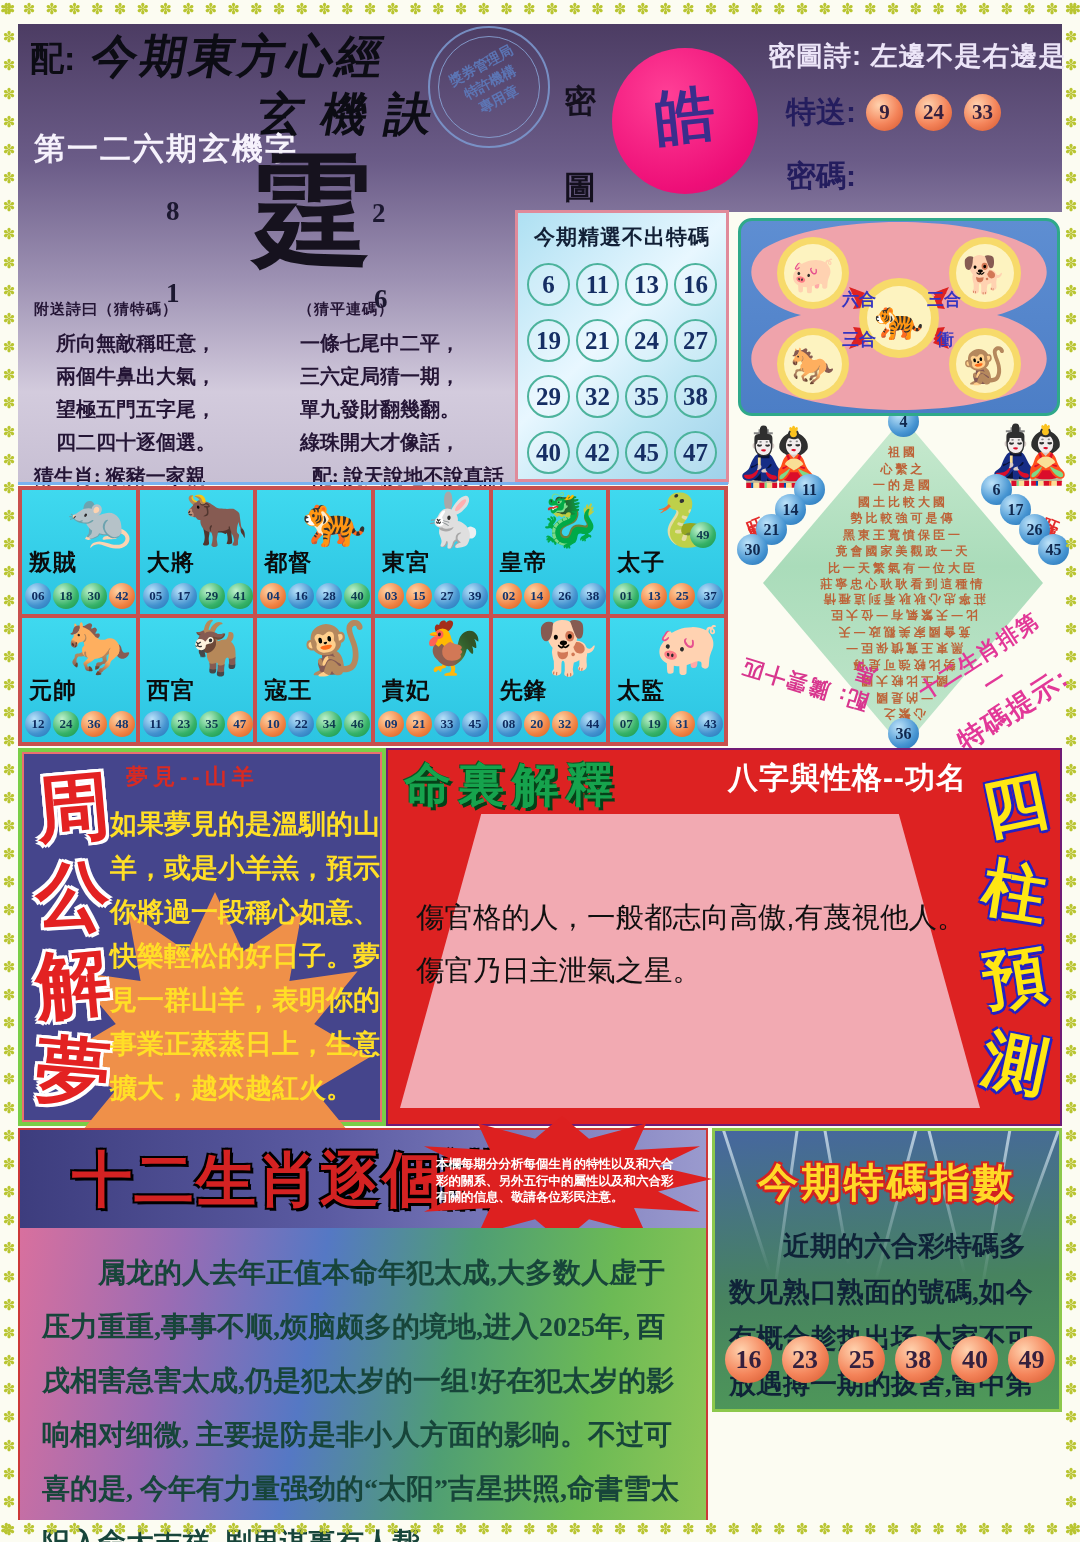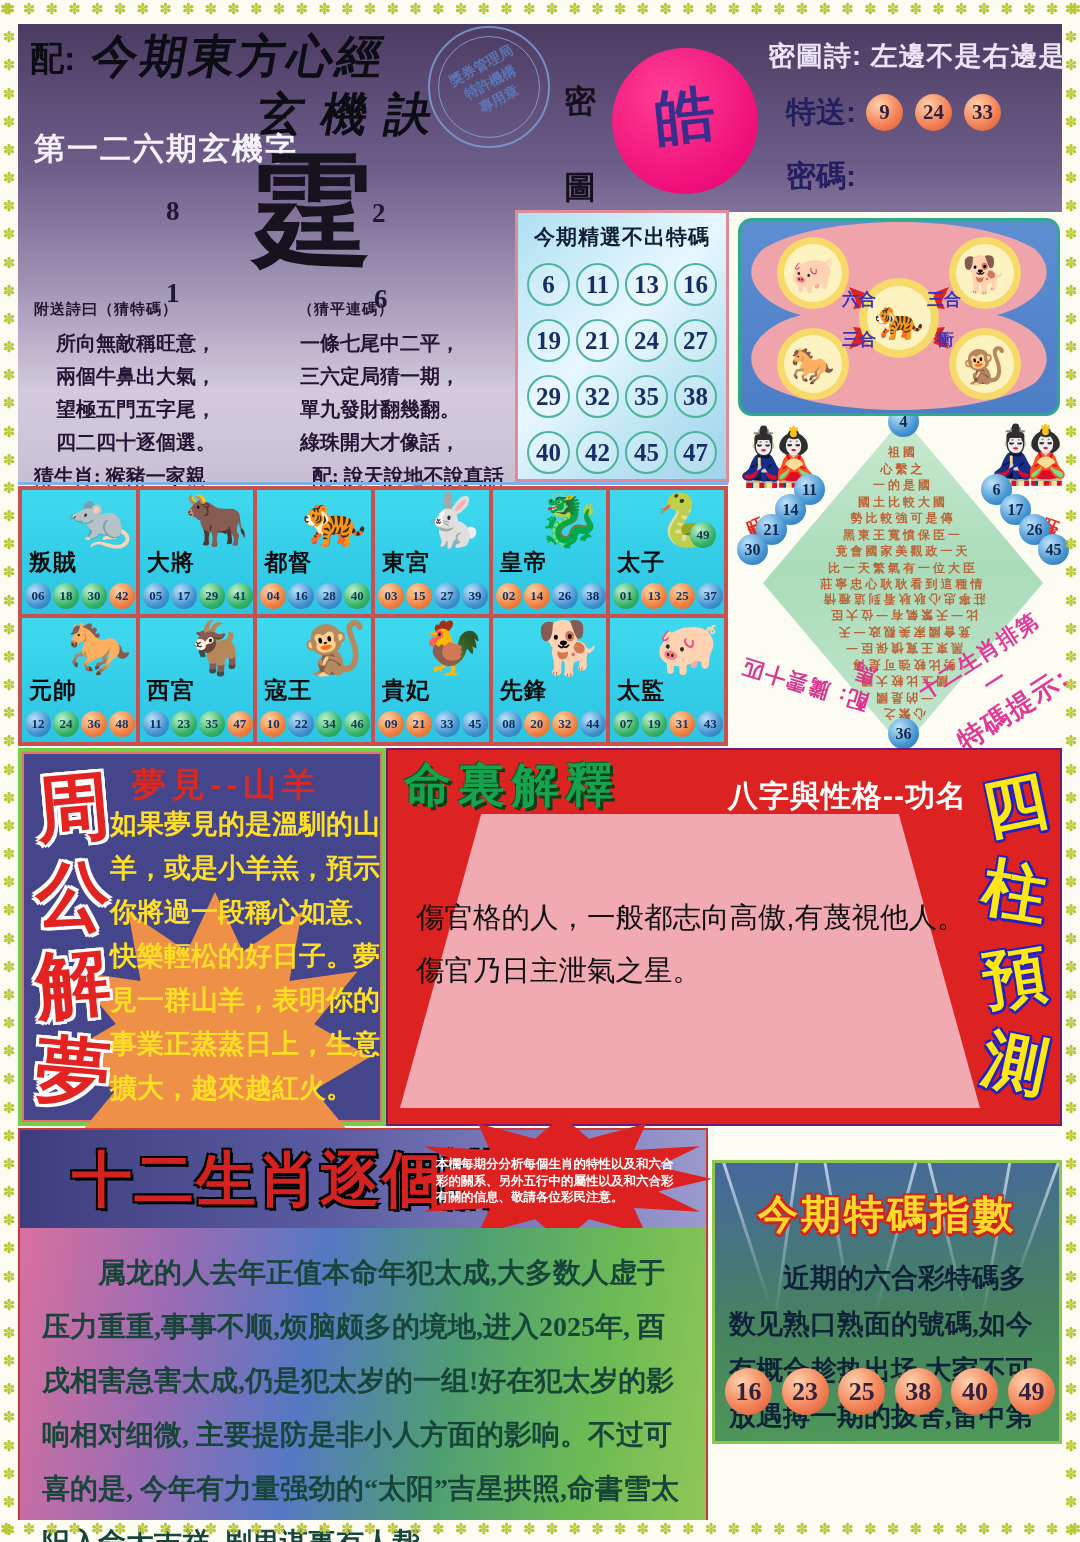--- a/index.html
+++ b/index.html
@@ -120,33 +120,33 @@
   
   .dream { position:absolute; left:18px; top:748px; width:368px; height:378px; background:#45458c;
     border:4px solid #79ce47; box-shadow:inset 0 0 0 2px #e87070; z-index:2; }
   .dream-burst { position:absolute; left:38px; top:140px; width:310px; height:330px; background:#ef9049;
     clip-path:polygon(50% 0%,59% 18%,78% 6%,74% 27%,96% 24%,82% 40%,100% 50%,82% 60%,96% 76%,74% 73%,78% 94%,59% 82%,50% 100%,41% 82%,22% 94%,26% 73%,4% 76%,18% 60%,0% 50%,18% 40%,4% 24%,26% 27%,22% 6%,41% 18%); }
   .dream-vert { position:absolute; left:10px; top:12px; width:82px; z-index:3; }
   .dream-vert span { display:block; font-size:74px; line-height:88px; font-weight:900; color:#e32222; text-align:center;
     text-shadow:-3px -3px 0 #fff,3px -3px 0 #fff,-3px 3px 0 #fff,3px 3px 0 #fff,0 -3px 0 #fff,0 3px 0 #fff,-3px 0 0 #fff,3px 0 0 #fff; }
   .dream-vert span:nth-child(odd){ transform:rotate(-5deg); }
   .dream-vert span:nth-child(even){ transform:rotate(5deg); }
-  .dream-title { position:absolute; left:110px; top:10px; font-size:34px; font-weight:bold; color:#d92a22;
+  .dream-title { position:absolute; left:104px; top:10px; font-size:22px; font-weight:bold; color:#d92a22;
     letter-spacing:5px; z-index:3; }
   .dream-body { position:absolute; left:88px; top:50px; width:272px; font-size:27px; line-height:44px;
     color:#ffdf26; font-weight:bold; z-index:3; }
 
   
   .destiny { position:absolute; left:386px; top:748px; width:676px; height:378px; background:#dd2222;
     border:2px solid #701a75; z-index:2; }
   .dest-trap { position:absolute; left:12px; top:64px; width:580px; height:294px; background:#f2aab2;
     clip-path:polygon(14% 0,86% 0,100% 100%,0 100%); }
   .dest-title { position:absolute; left:16px; top:4px; font-size:47px; font-weight:900; color:#16a34d;
     letter-spacing:7px; text-shadow:3px 3px 0 #054018, -1px -1px 0 #0a5a26; }
-  .dest-sub { position:absolute; left:340px; top:26px; font-size:30px; font-weight:bold; color:#fff; letter-spacing:1px; }
+  .dest-sub { position:absolute; left:340px; top:8px; font-size:30px; font-weight:bold; color:#fff; letter-spacing:1px; }
   .dest-body { position:absolute; left:28px; top:88px; width:570px; font-size:28.5px; line-height:53px; color:#101010; }
   .dest-vert { position:absolute; right:6px; top:12px; width:78px; z-index:3; }
   .dest-vert span { display:block; font-size:64px; line-height:86px; font-weight:900; color:#ffe713; text-align:center;
     text-shadow:-2px -2px 0 #2222c4,2px -2px 0 #2222c4,-2px 2px 0 #2222c4,2px 2px 0 #2222c4,0 3px 0 #2222c4,3px 0 0 #2222c4; }
   .dest-vert span:nth-child(1){ transform:rotate(-12deg); }
   .dest-vert span:nth-child(2){ transform:rotate(9deg); }
   .dest-vert span:nth-child(3){ transform:rotate(-9deg); }
   .dest-vert span:nth-child(4){ transform:rotate(12deg); }
 
   
@@ -159,21 +159,21 @@
     clip-path:polygon(50% 0%,59% 18%,78% 6%,74% 27%,96% 24%,82% 40%,100% 50%,82% 60%,96% 76%,74% 73%,78% 94%,59% 82%,50% 100%,41% 82%,22% 94%,26% 73%,4% 76%,18% 60%,0% 50%,18% 40%,4% 24%,26% 27%,22% 6%,41% 18%); }
   .bl-burst-text { position:absolute; left:30px; top:26px; width:244px; color:#fff; font-size:12.5px;
     line-height:16.5px; font-weight:bold; }
   .bl-body { position:absolute; left:0; top:98px; width:100%; height:292px;
     background:linear-gradient(100deg,#d8709e 0%,#9a6cb4 22%,#5578c4 42%,#4f9e74 62%,#6cba55 82%,#8cცc84 100%);
     background:linear-gradient(100deg,#d8709e 0%,#9a6cb4 22%,#5578c4 42%,#4f9e74 62%,#6cba55 82%,#90c757 100%); }
   .bl-text { padding:18px 22px 0 22px; font-size:28px; line-height:54px; color:#17453a; text-indent:2em;
     font-family:"Liberation Serif",serif; font-weight:600; }
 
   
-  .bright { position:absolute; left:712px; top:1160px; width:350px; height:284px; border:3px solid #8cc84c;
+  .bright { position:absolute; left:712px; top:1128px; width:350px; height:284px; border:3px solid #8cc84c;
     background:linear-gradient(175deg,#46679f 0%,#47835f 55%,#4f9a58 100%); overflow:hidden; z-index:2; }
   .blade { position:absolute; width:3px; background:linear-gradient(180deg,rgba(225,240,248,.75),rgba(225,240,248,0)); border-radius:2px; }
   .br-title { position:absolute; left:0; top:24px; width:100%; text-align:center; font-size:40px; font-weight:900;
     color:#ffd927; letter-spacing:3px;
     text-shadow:-2px -2px 0 #d22222,2px -2px 0 #d22222,-2px 2px 0 #d22222,2px 2px 0 #d22222,0 3px 0 #d22222; }
   .br-body { position:absolute; left:14px; top:92px; width:322px; font-size:27px; line-height:46px;
     color:#0f2338; text-indent:2em; font-family:"Liberation Serif",serif; font-weight:600; }
   .br-balls { position:absolute; left:10px; bottom:26px; width:330px; display:flex; justify-content:space-between; }
   .br-ball { width:47px; height:47px; font-size:26px; }
 </style>

